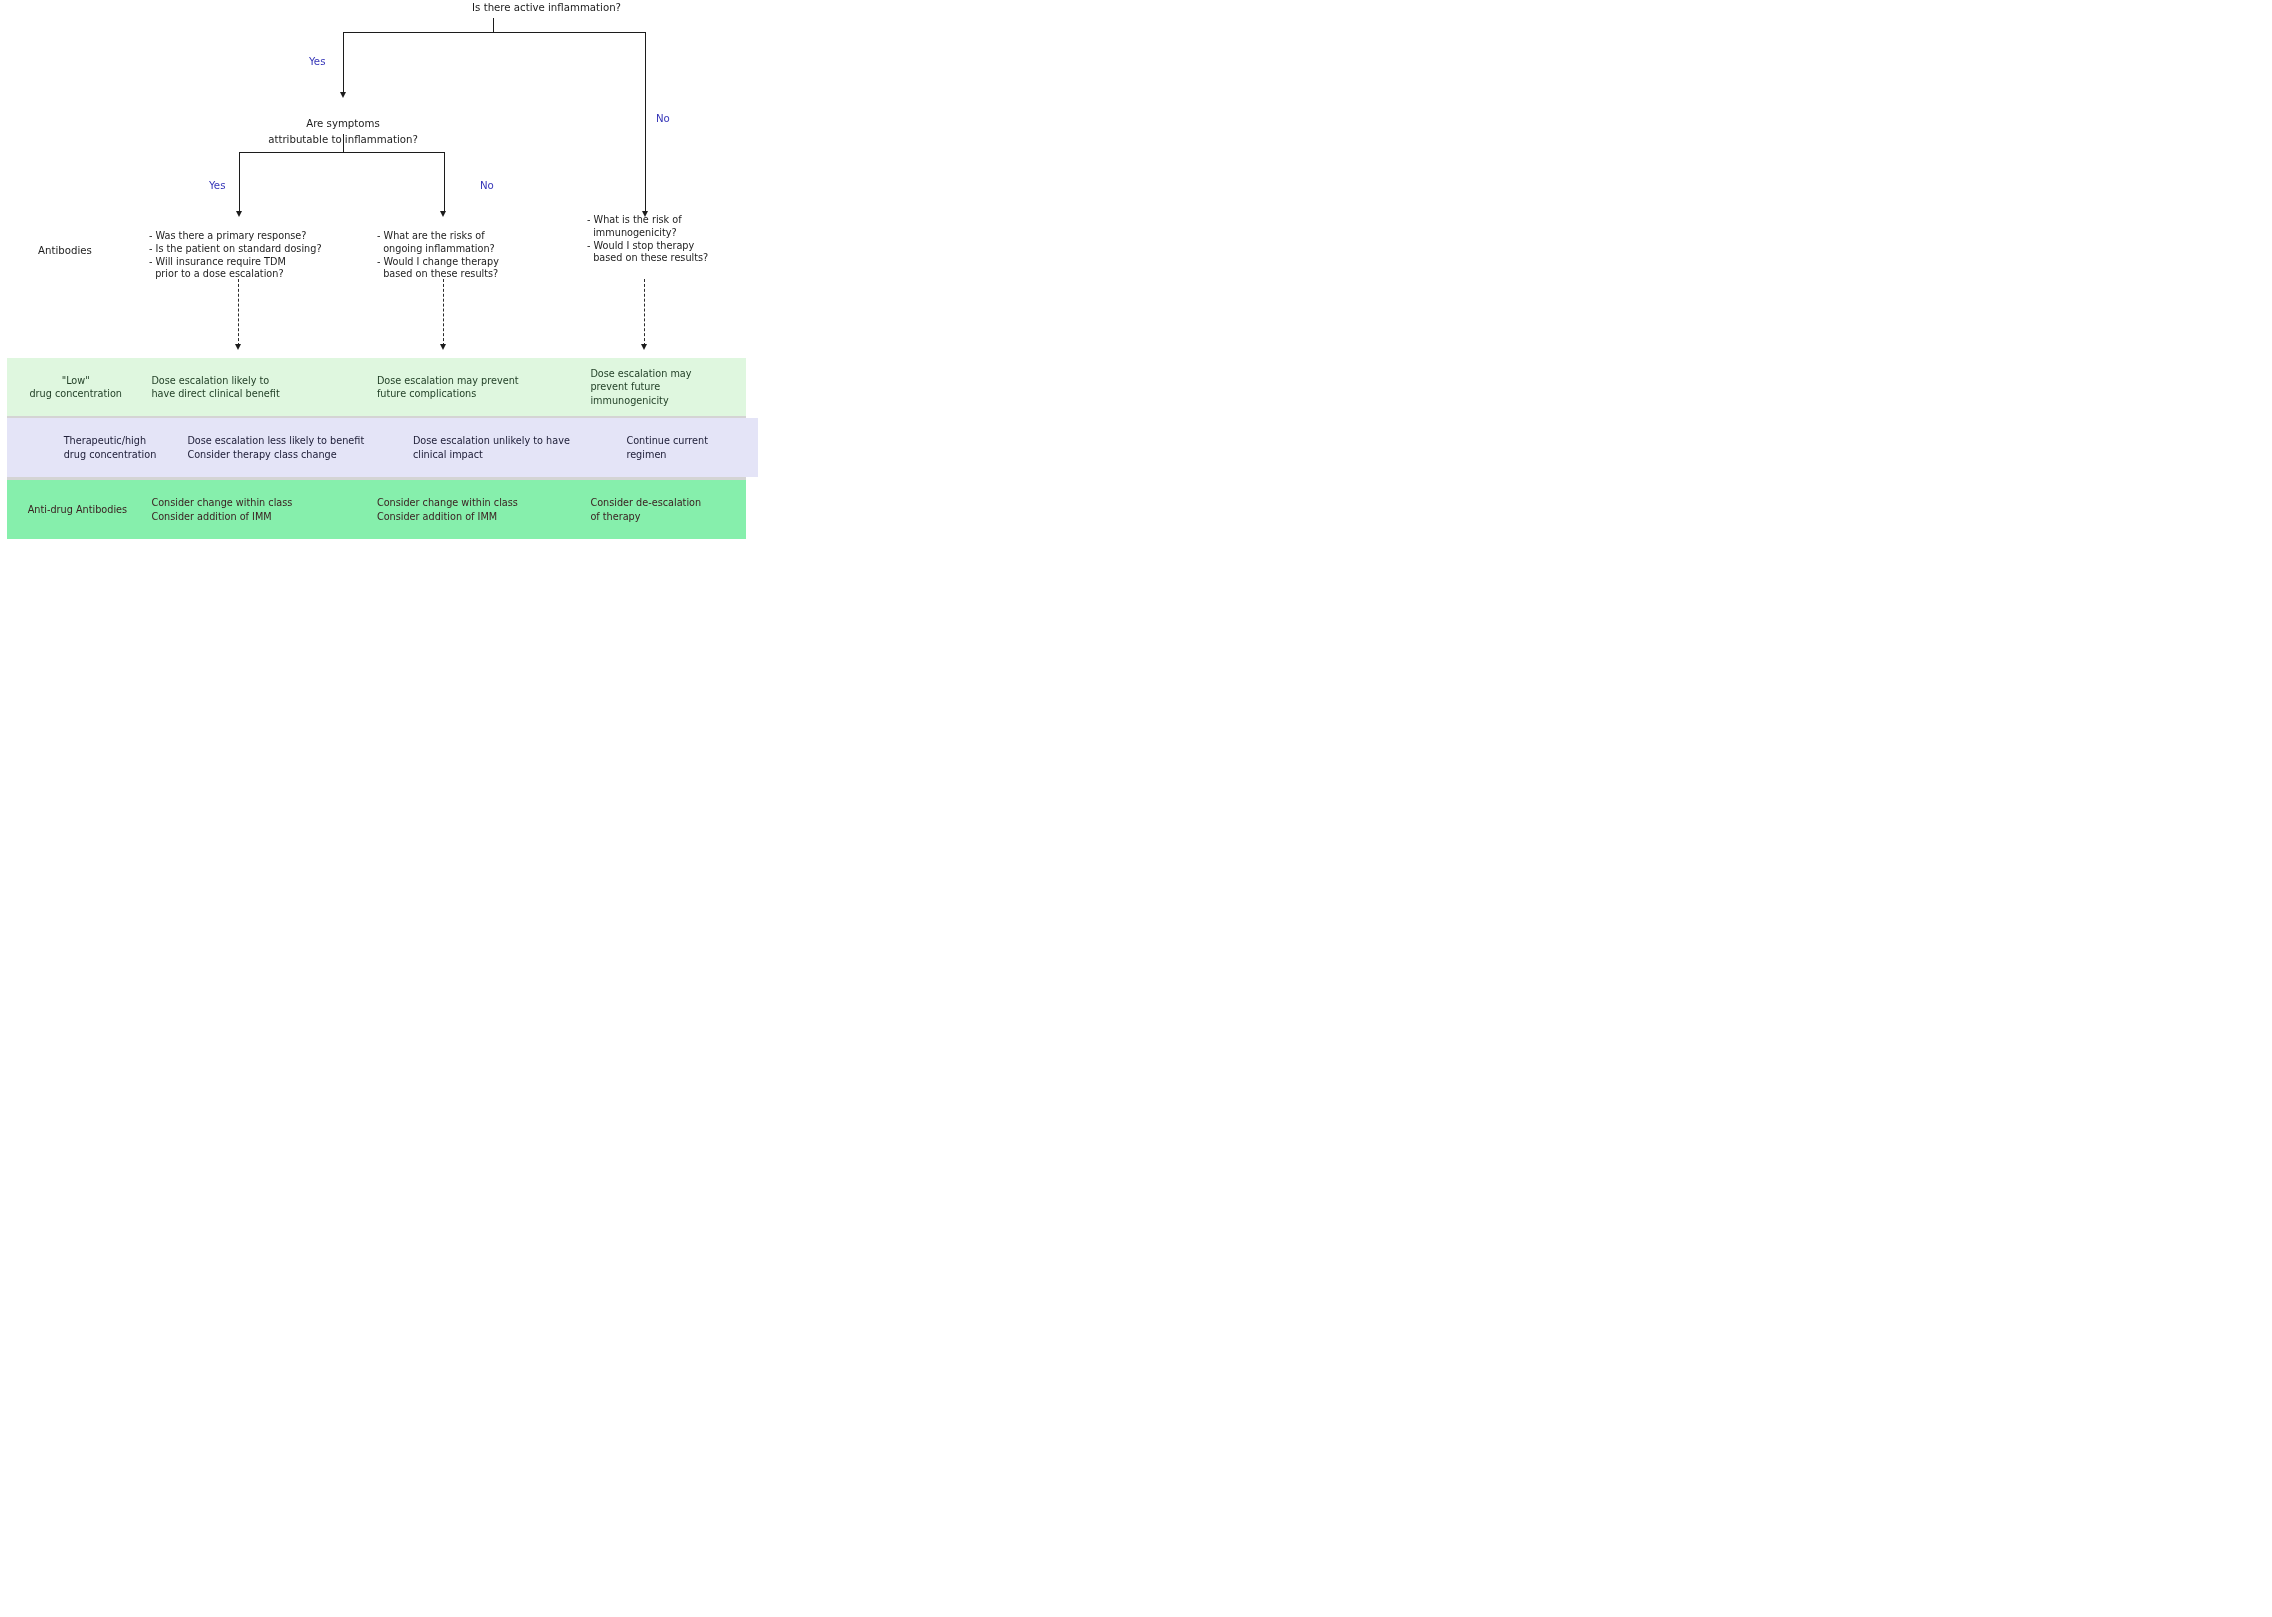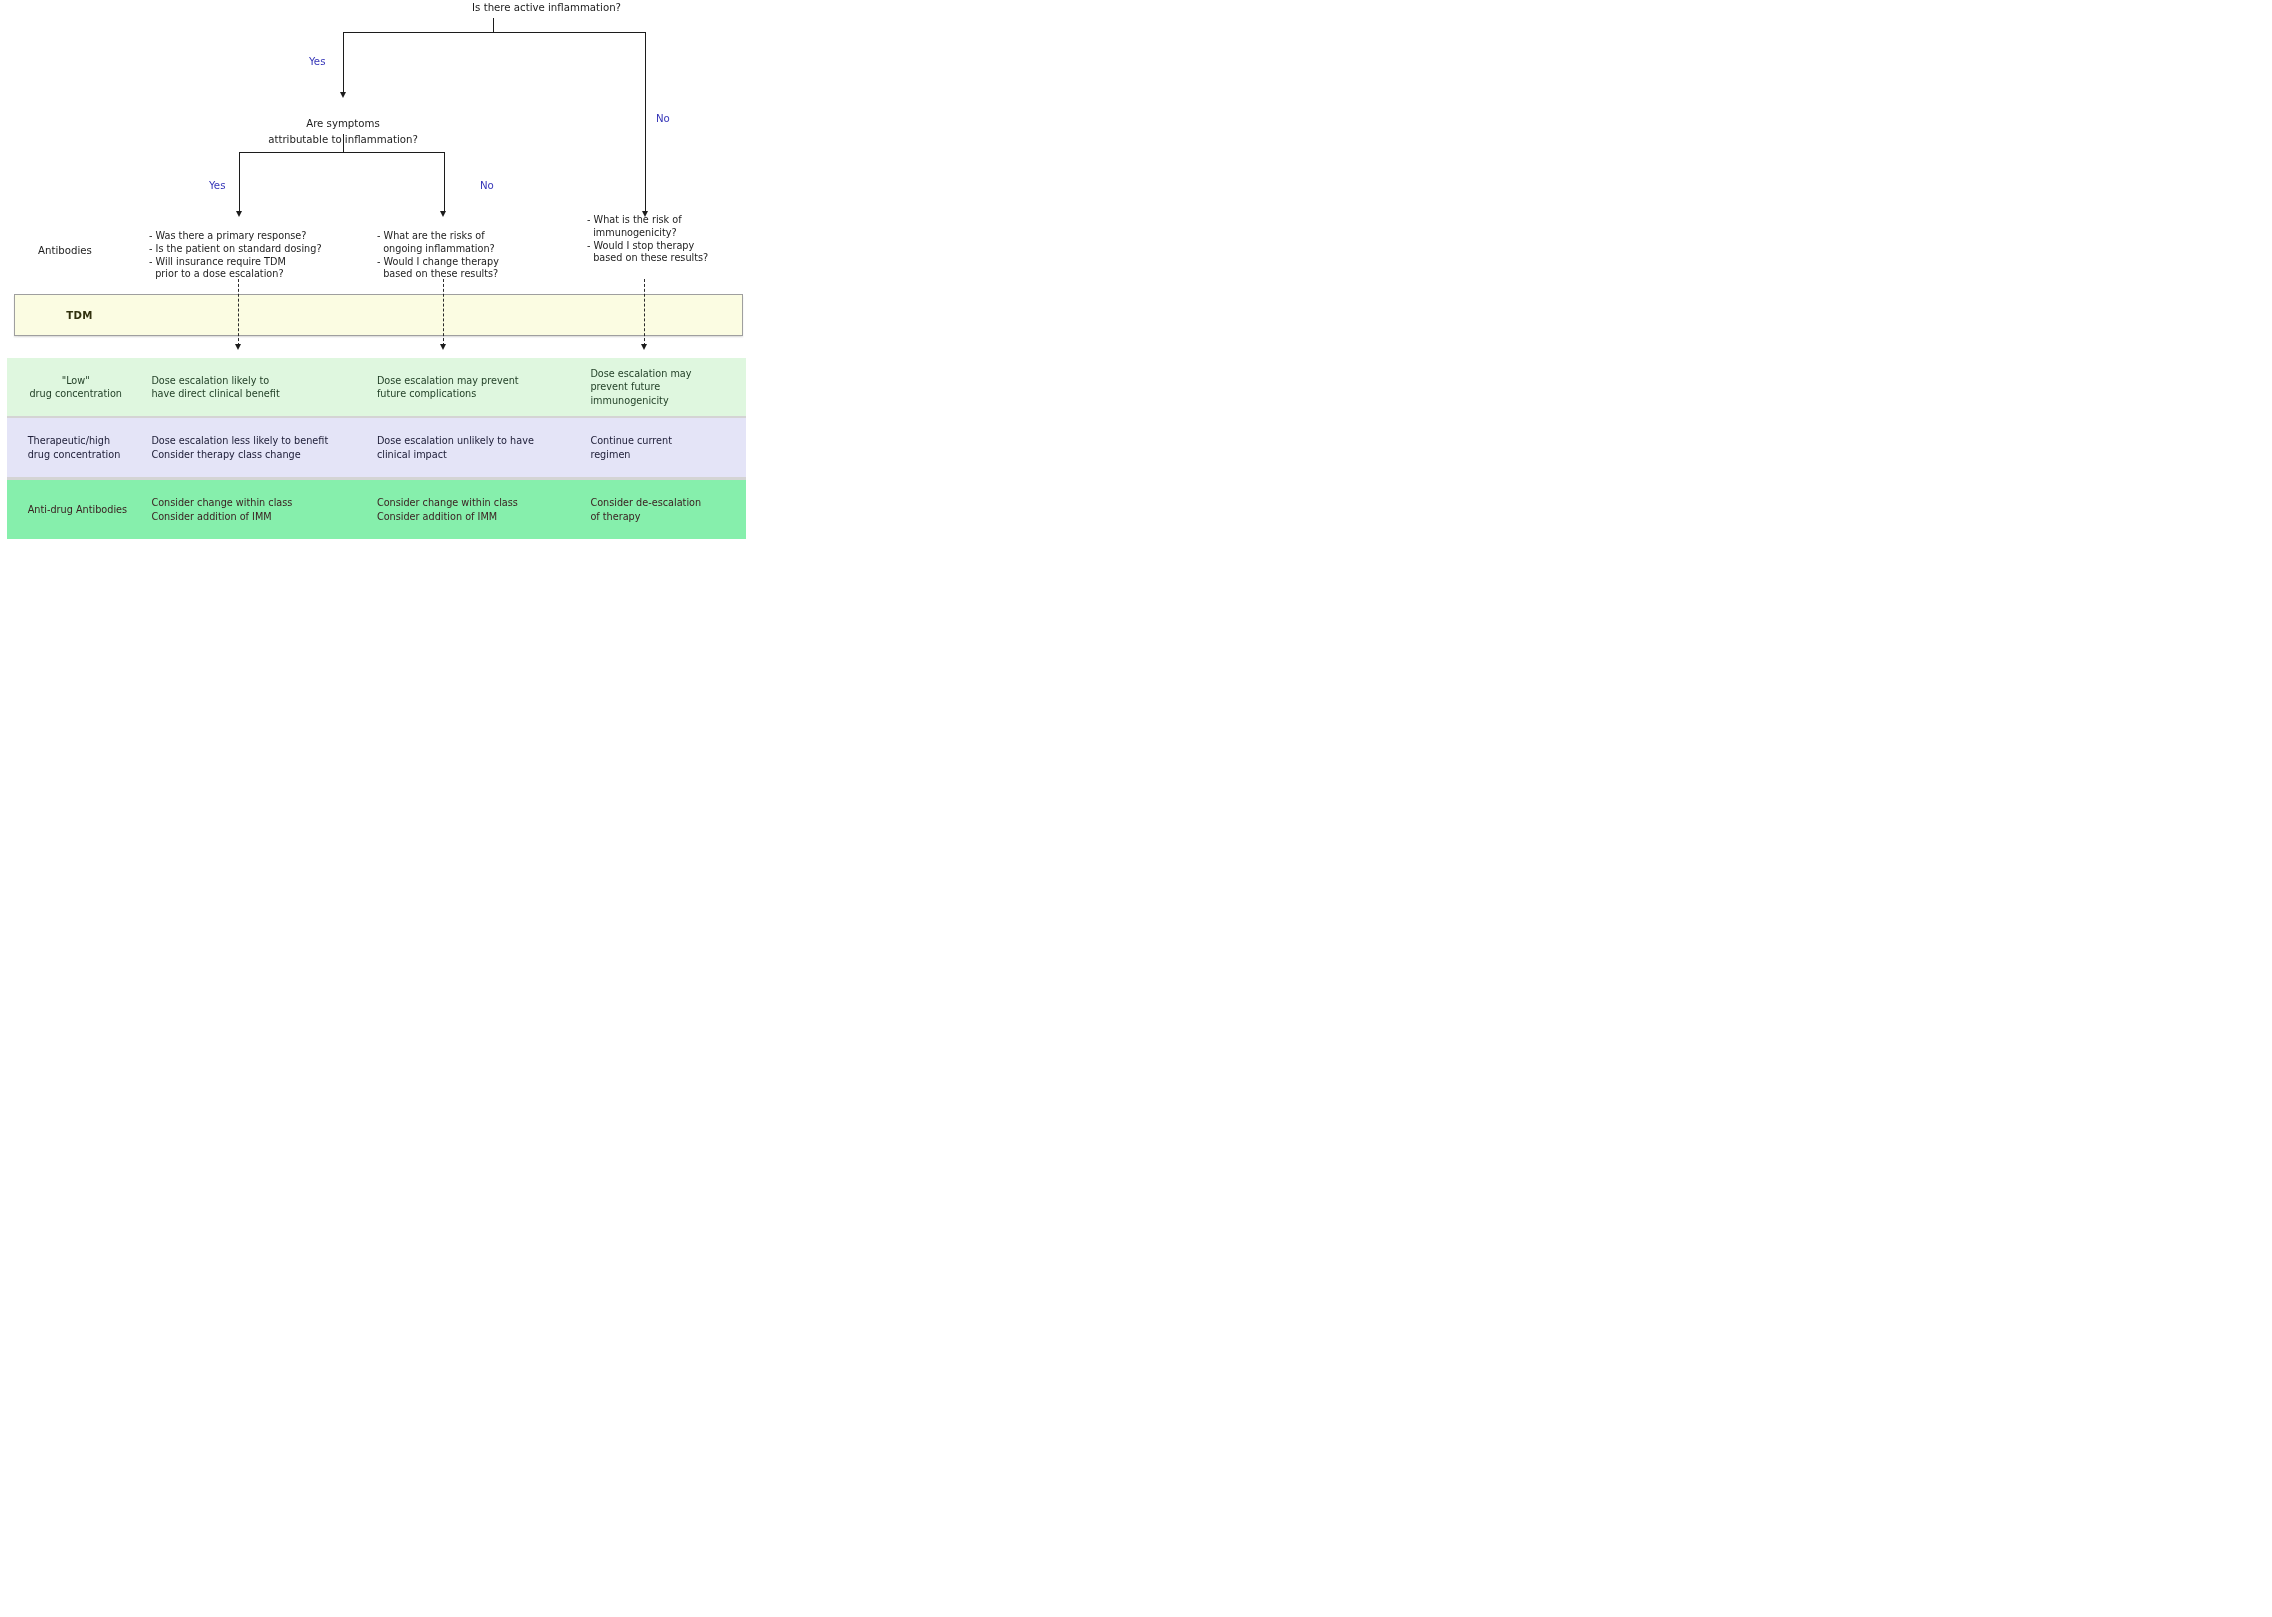--- a/index.html
+++ b/index.html
@@ -37,21 +37,21 @@
   }
   .result-row{
     position:absolute;left:7.2px;width:739px;
     display:grid;grid-template-columns:137px 226px 213px 162px;
     align-items:center;
   }
   .row-divider{position:absolute;left:7.2px;width:739px;height:2.6px;background:#d4d4d4;}
   .rcell{white-space:pre-wrap;font-size:9.7px;line-height:13.3px;}
   .rlabel{white-space:pre-wrap;font-size:9.7px;line-height:13.3px;}
   #row-low{top:358px;height:58px;background:#dff7df;color:#1e3c23;}
-  #row-therapeutic{top:418px;height:59px;background:#e4e4f7;color:#20203a;}
+  #row-therapeutic{top:418px;height:59px;background:#e4e4f7;color:#20203a;padding-left:36px;}
   #row-ada{top:480px;height:59px;background:#86efac;color:#3b2222;}
   #row-low .rlabel{text-align:center;padding:0 6.1px;}
   #row-therapeutic .rlabel,#row-ada .rlabel{text-align:left;padding-left:20.5px;}
   .c1{padding-left:7.2px;}
   .c2{padding-left:6.7px;}
   .c3{padding-left:7.2px;}
 </style>
 </head>
 <body>
 
@@ -91,23 +91,20 @@
   prior to a dose escalation?</div>
   <div class="txt" style="left:377px;top:230px;">- What are the risks of
   ongoing inflammation?
 - Would I change therapy
   based on these results?</div>
   <div class="txt" style="left:587px;top:214px;">- What is the risk of
   immunogenicity?
 - Would I stop therapy
   based on these results?</div>
 
-  <div id="tdm-band">
-    <div id="tdm-label">TDM</div>
-  </div>
 
   <div class="dashline" style="left:238px;top:279px;height:67px;"></div>
   <div class="arrowhead" style="left:235px;top:344px;"></div>
   <div class="dashline" style="left:443px;top:279px;height:67px;"></div>
   <div class="arrowhead" style="left:440px;top:344px;"></div>
   <div class="dashline" style="left:644px;top:279px;height:67px;"></div>
   <div class="arrowhead" style="left:641px;top:344px;"></div>
 
   <div id="row-low" class="result-row">
     <div class="rlabel">"Low"

